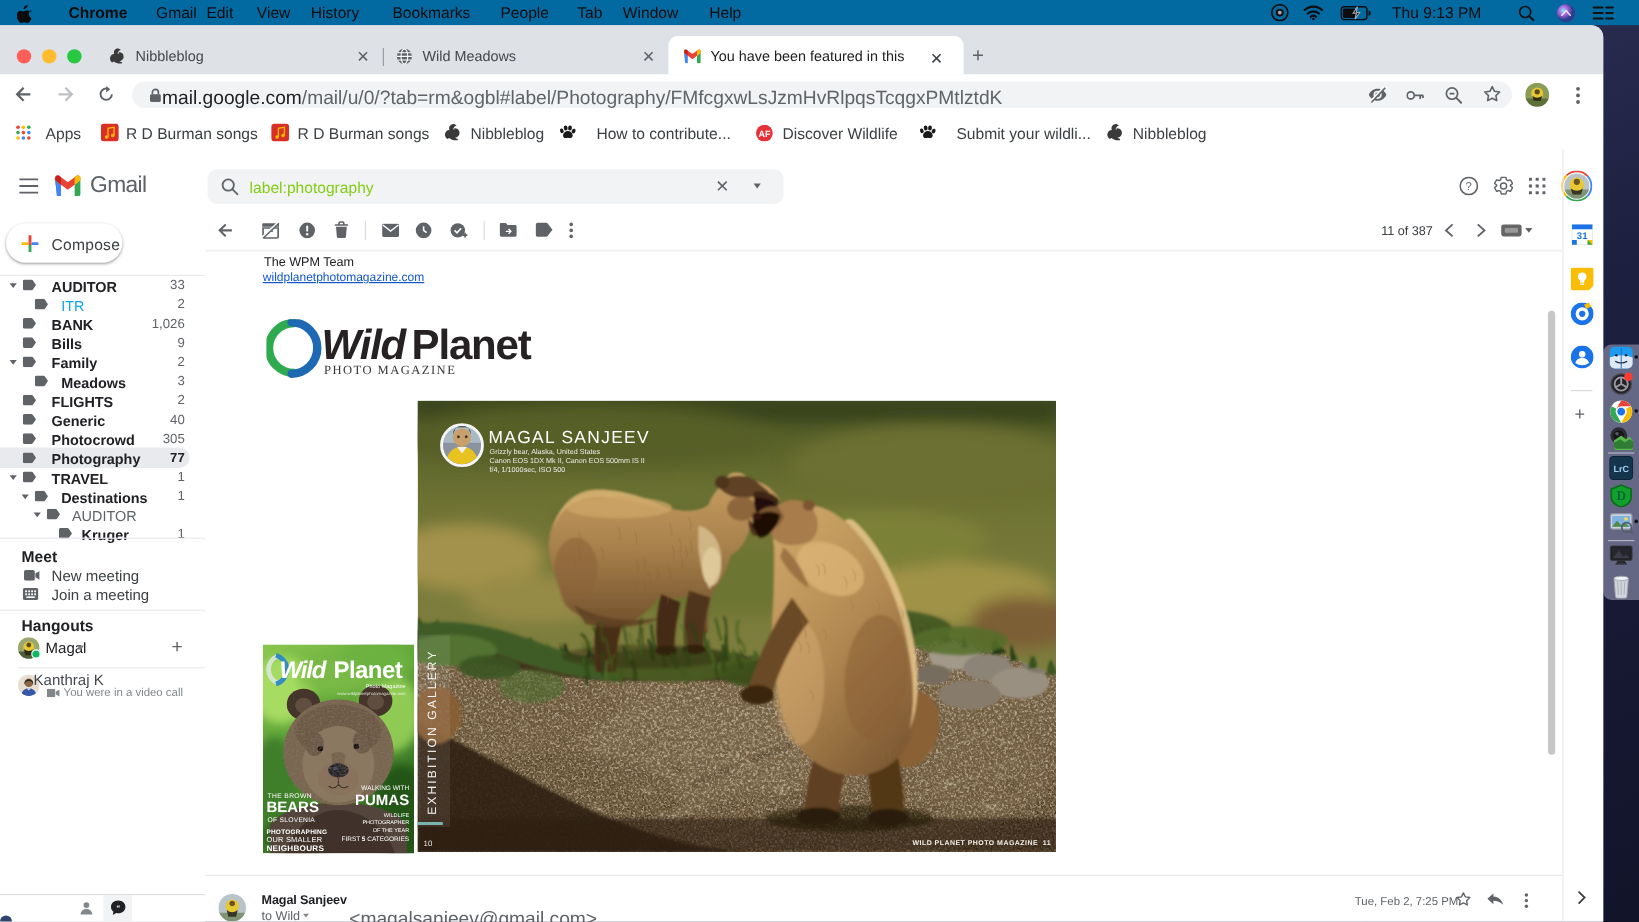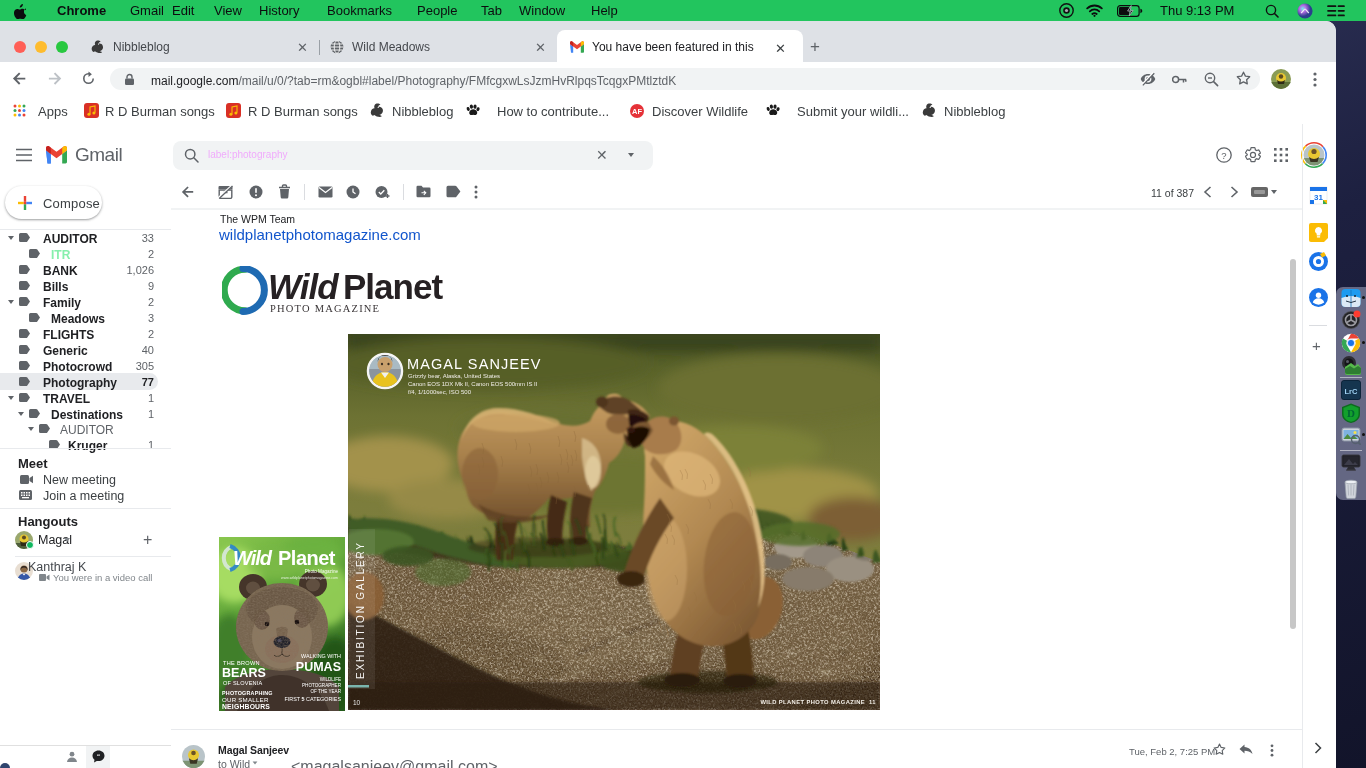--- a/index.html
+++ b/index.html
@@ -1,30 +1,30 @@
 <!DOCTYPE html>
 <html><head>
 <meta charset="utf-8">
 <style>
 *{margin:0;padding:0;box-sizing:border-box}
 html,body{width:1366px;height:768px;overflow:hidden;font-family:"Liberation Sans",sans-serif;background:#101225}
 .ab{position:absolute}
 .ic{position:absolute;display:block}
 #desktop{left:0;top:0;width:1366px;height:768px;background:linear-gradient(160deg,#454a72 0%,#2e3257 30%,#1d2040 55%,#12142a 100%)}
-#menubar{left:0;top:0;width:1366px;height:21px;background:#22c55e;color:#0d0d0f;font-size:13px}
+#menubar{left:0;top:0;width:1366px;height:21px;background:#0369a1;color:#0d0d0f;font-size:13px}
 #menubar .mi{position:absolute;top:3px;white-space:nowrap}
 #win{left:0;top:21px;width:1336px;height:747px;background:#fff;border-radius:0 10px 0 0}
 #tabstrip{left:0;top:21px;width:1336px;height:41px;background:#dee1e6;border-radius:0 10px 0 0}
 .tl{position:absolute;top:41px;width:12px;height:12px;border-radius:50%}
 .tabtxt{position:absolute;top:40px;font-size:12px;color:#44474c;white-space:nowrap}
 .tabx{position:absolute;top:40px;font-size:12px;color:#5f6368}
 #atab{left:557px;top:30px;width:246px;height:32px;background:#fff;border-radius:8px 8px 0 0}
 #toolbar{left:0;top:62px;width:1336px;height:34px;background:#fff}
 #urlpill{left:110px;top:68px;width:1150px;height:22px;background:#f1f3f4;border-radius:11px}
-#urltext{left:151px;top:74px;font-size:12px;color:#202124;white-space:nowrap}
+#urltext{left:135px;top:74px;font-size:16px;color:#202124;white-space:nowrap}
 #bookbar{left:0;top:96px;width:1336px;height:28px;background:#fff}
 .bk{position:absolute;top:104px;font-size:13px;color:#3c4043;white-space:nowrap}
 #gmail{left:0;top:124px;width:1336px;height:644px;background:#fff}
 .gray{color:#5f6368}
 #dock{left:1336px;top:287px;width:30px;height:213px;background:rgba(151,155,184,0.6);border-radius:7px 0 0 7px}
 .dk{position:absolute;left:1341px;width:20px;height:20px}
 .lblrow{position:absolute;font-size:12px;font-weight:bold;color:#202124;white-space:nowrap}
 .lblcnt{position:absolute;font-size:11px;color:#5f6368;text-align:right;width:30px}
 .tri{position:absolute;width:0;height:0;border-left:3.5px solid transparent;border-right:3.5px solid transparent;border-top:4px solid #5f6368}
 </style>
@@ -329,21 +329,21 @@
     <path d="M3.2 5.3L0 2.8V1.4C0 0.3 1.3-0.4 2.2 0.3L7 3.9 11.8 0.3c0.9-0.7 2.2 0 2.2 1.1v1.4l-3.2 2.5L7 8.1z" fill="#ea4335"></path>
     <path d="M0 1.4C0 0.3 1.3-0.4 2.2 0.3L3.2 1.1v4.2L0 2.8z" fill="#c5221f"></path>
     <path d="M14 1.4c0-1.1-1.3-1.8-2.2-1.1l-1 0.8v4.2L14 2.8z" fill="#fbbc04"></path>
   </svg>
 <span class="ab" style="left:75px;top:144px;font-size:19px;color:#5f6368;letter-spacing:-0.5px">Gmail</span>
 <div class="ab" style="left:173px;top:141px;width:480px;height:29px;background:#f1f3f4;border-radius:8px"></div>
 <svg class="ic" style="left:184px;top:148px" width="15" height="15" viewBox="0 0 15 15">
     <circle cx="6.2" cy="6.2" r="4.7" fill="none" stroke="#5f6368" stroke-width="1.5"></circle>
     <path d="M9.8 9.8L14 14" stroke="#5f6368" stroke-width="1.5" stroke-linecap="round"></path>
   </svg>
-<span class="ab" style="left:208px;top:149px;font-size:10px;color:#f0abfc">label:photography</span>
+<span class="ab" style="left:208px;top:149px;font-size:13px;color:#84cc16">label:photography</span>
 <span class="ab" style="left:596px;top:147px;font-size:14px;color:#5f6368">✕</span>
 <div class="ab tri" style="left:628px;top:153px;border-top-color:#5f6368"></div>
 <svg class="ic" style="left:1216px;top:147px" width="16" height="16" viewBox="0 0 16 16">
     <circle cx="8" cy="8" r="7.2" fill="none" stroke="#5f6368" stroke-width="1.3"></circle>
     <text x="8" y="11.5" text-anchor="middle" font-size="9.5" fill="#5f6368" font-family="Liberation Sans">?</text>
   </svg>
 <svg class="ic" style="left:1245px;top:147px" width="16" height="16" viewBox="0 0 16 16">
     <path d="M8 5.2A2.8 2.8 0 1 0 8 10.8 2.8 2.8 0 0 0 8 5.2zm6.3 2.8l1.6 1.2a0.6 0.6 0 0 1 0.1 0.8l-1.5 2.6a0.6 0.6 0 0 1-0.7 0.2l-1.8-0.7a6 6 0 0 1-1.4 0.8l-0.3 1.9a0.6 0.6 0 0 1-0.6 0.5H6.3a0.6 0.6 0 0 1-0.6-0.5l-0.3-1.9a6 6 0 0 1-1.4-0.8l-1.8 0.7a0.6 0.6 0 0 1-0.7-0.2L0 9.9a0.6 0.6 0 0 1 0.1-0.8L1.7 8 1.7 7.2 0.1 6A0.6 0.6 0 0 1 0 5.2l1.5-2.6a0.6 0.6 0 0 1 0.7-0.2l1.8 0.7a6 6 0 0 1 1.4-0.8l0.3-1.9A0.6 0.6 0 0 1 6.3 0h3.4c0.3 0 0.5 0.2 0.6 0.5l0.3 1.9a6 6 0 0 1 1.4 0.8l1.8-0.7c0.3-0.1 0.6 0 0.7 0.2l1.5 2.6a0.6 0.6 0 0 1-0.1 0.8l-1.6 1.2z" fill="none" stroke="#5f6368" stroke-width="1.3" transform="translate(0.7,0.7) scale(0.91)"></path>
   </svg>
 <svg class="ic" style="left:1274px;top:148px" width="14" height="14" viewBox="0 0 14 14">
@@ -451,21 +451,21 @@
 <div class="ab" style="left:0px;top:373px;width:158px;height:17px;background:#e8eaed;border-radius:0 9px 9px 0"></div>
 <div class="ab tri" style="left:8px;top:236px"></div>
 <svg class="ic" style="left:19px;top:233px" width="11" height="9" viewBox="0 0 11 9">
     <path d="M0 1.5A1.5 1.5 0 0 1 1.5 0h5.6c0.5 0 1 0.2 1.2 0.6L11 4.5 8.3 8.4a1.5 1.5 0 0 1-1.2 0.6H1.5A1.5 1.5 0 0 1 0 7.5z" fill="#5f6368"></path>
   </svg>
 <span class="lblrow" style="left:43px;top:232px;color:#202124;font-weight:bold">AUDITOR</span>
 <span class="lblcnt" style="left:124px;top:232px;font-weight:normal;color:#5f6368">33</span>
 <svg class="ic" style="left:29px;top:249px" width="11" height="9" viewBox="0 0 11 9">
     <path d="M0 1.5A1.5 1.5 0 0 1 1.5 0h5.6c0.5 0 1 0.2 1.2 0.6L11 4.5 8.3 8.4a1.5 1.5 0 0 1-1.2 0.6H1.5A1.5 1.5 0 0 1 0 7.5z" fill="#5f6368"></path>
   </svg>
-<span class="lblrow" style="left:51px;top:248px;color:#86efac;font-weight:bold">ITR</span>
+<span class="lblrow" style="left:51px;top:248px;color:#0ea5e9;font-weight:normal">ITR</span>
 <span class="lblcnt" style="left:124px;top:248px;font-weight:normal;color:#5f6368">2</span>
 <svg class="ic" style="left:19px;top:265px" width="11" height="9" viewBox="0 0 11 9">
     <path d="M0 1.5A1.5 1.5 0 0 1 1.5 0h5.6c0.5 0 1 0.2 1.2 0.6L11 4.5 8.3 8.4a1.5 1.5 0 0 1-1.2 0.6H1.5A1.5 1.5 0 0 1 0 7.5z" fill="#5f6368"></path>
   </svg>
 <span class="lblrow" style="left:43px;top:264px;color:#202124;font-weight:bold">BANK</span>
 <span class="lblcnt" style="left:124px;top:264px;font-weight:normal;color:#5f6368">1,026</span>
 <svg class="ic" style="left:19px;top:281px" width="11" height="9" viewBox="0 0 11 9">
     <path d="M0 1.5A1.5 1.5 0 0 1 1.5 0h5.6c0.5 0 1 0.2 1.2 0.6L11 4.5 8.3 8.4a1.5 1.5 0 0 1-1.2 0.6H1.5A1.5 1.5 0 0 1 0 7.5z" fill="#5f6368"></path>
   </svg>
 <span class="lblrow" style="left:43px;top:280px;color:#202124;font-weight:bold">Bills</span>
@@ -659,21 +659,21 @@
       <circle cx="2" cy="1.8" r="1.4"></circle>
       <circle cx="2" cy="6.5" r="1.4"></circle>
       <circle cx="2" cy="11.2" r="1.4"></circle>
     </g>
   </svg>
 <svg class="ic" style="left:1314px;top:742px" width="8" height="12" viewBox="0 0 8 12">
     <path d="M1.5 1L6.5 6l-5 5" stroke="#3c4043" stroke-width="1.5" fill="none"></path>
   </svg>
 
 <span class="ab" style="left:220px;top:213px;font-size:10.5px;color:#202124">The WPM Team</span>
-<a class="ab" style="left:219px;top:226px;font-size:15px;color:#1155cc;">wildplanetphotomagazine.com</a>
+<a class="ab" style="left:219px;top:226px;font-size:10px;color:#1155cc;text-decoration:underline">wildplanetphotomagazine.com</a>
 
 <svg class="ab" style="left:222px;top:266px" width="240" height="50" viewBox="0 0 240 50">
  <g fill="none" stroke-linecap="round">
   <path d="M23 3.2 A 20 20 0 0 0 23 44.8" stroke="#2faa4e" stroke-width="7"></path>
   <path d="M21 2.6 A 20.5 20.5 0 0 1 21 45.4" stroke="#1e6ab2" stroke-width="7"></path>
  </g>
  <text x="46" y="33" font-family="Liberation Sans" font-style="italic" font-weight="bold" font-size="35" fill="#262123" letter-spacing="-1">Wild</text>
  <text x="121" y="33" font-family="Liberation Sans" font-weight="bold" font-size="35" fill="#262123" letter-spacing="-1">Planet</text>
  <text x="48" y="45.5" font-family="Liberation Serif" font-size="10.5" fill="#3a3537" letter-spacing="1.2">PHOTO MAGAZINE</text>
 </svg>

